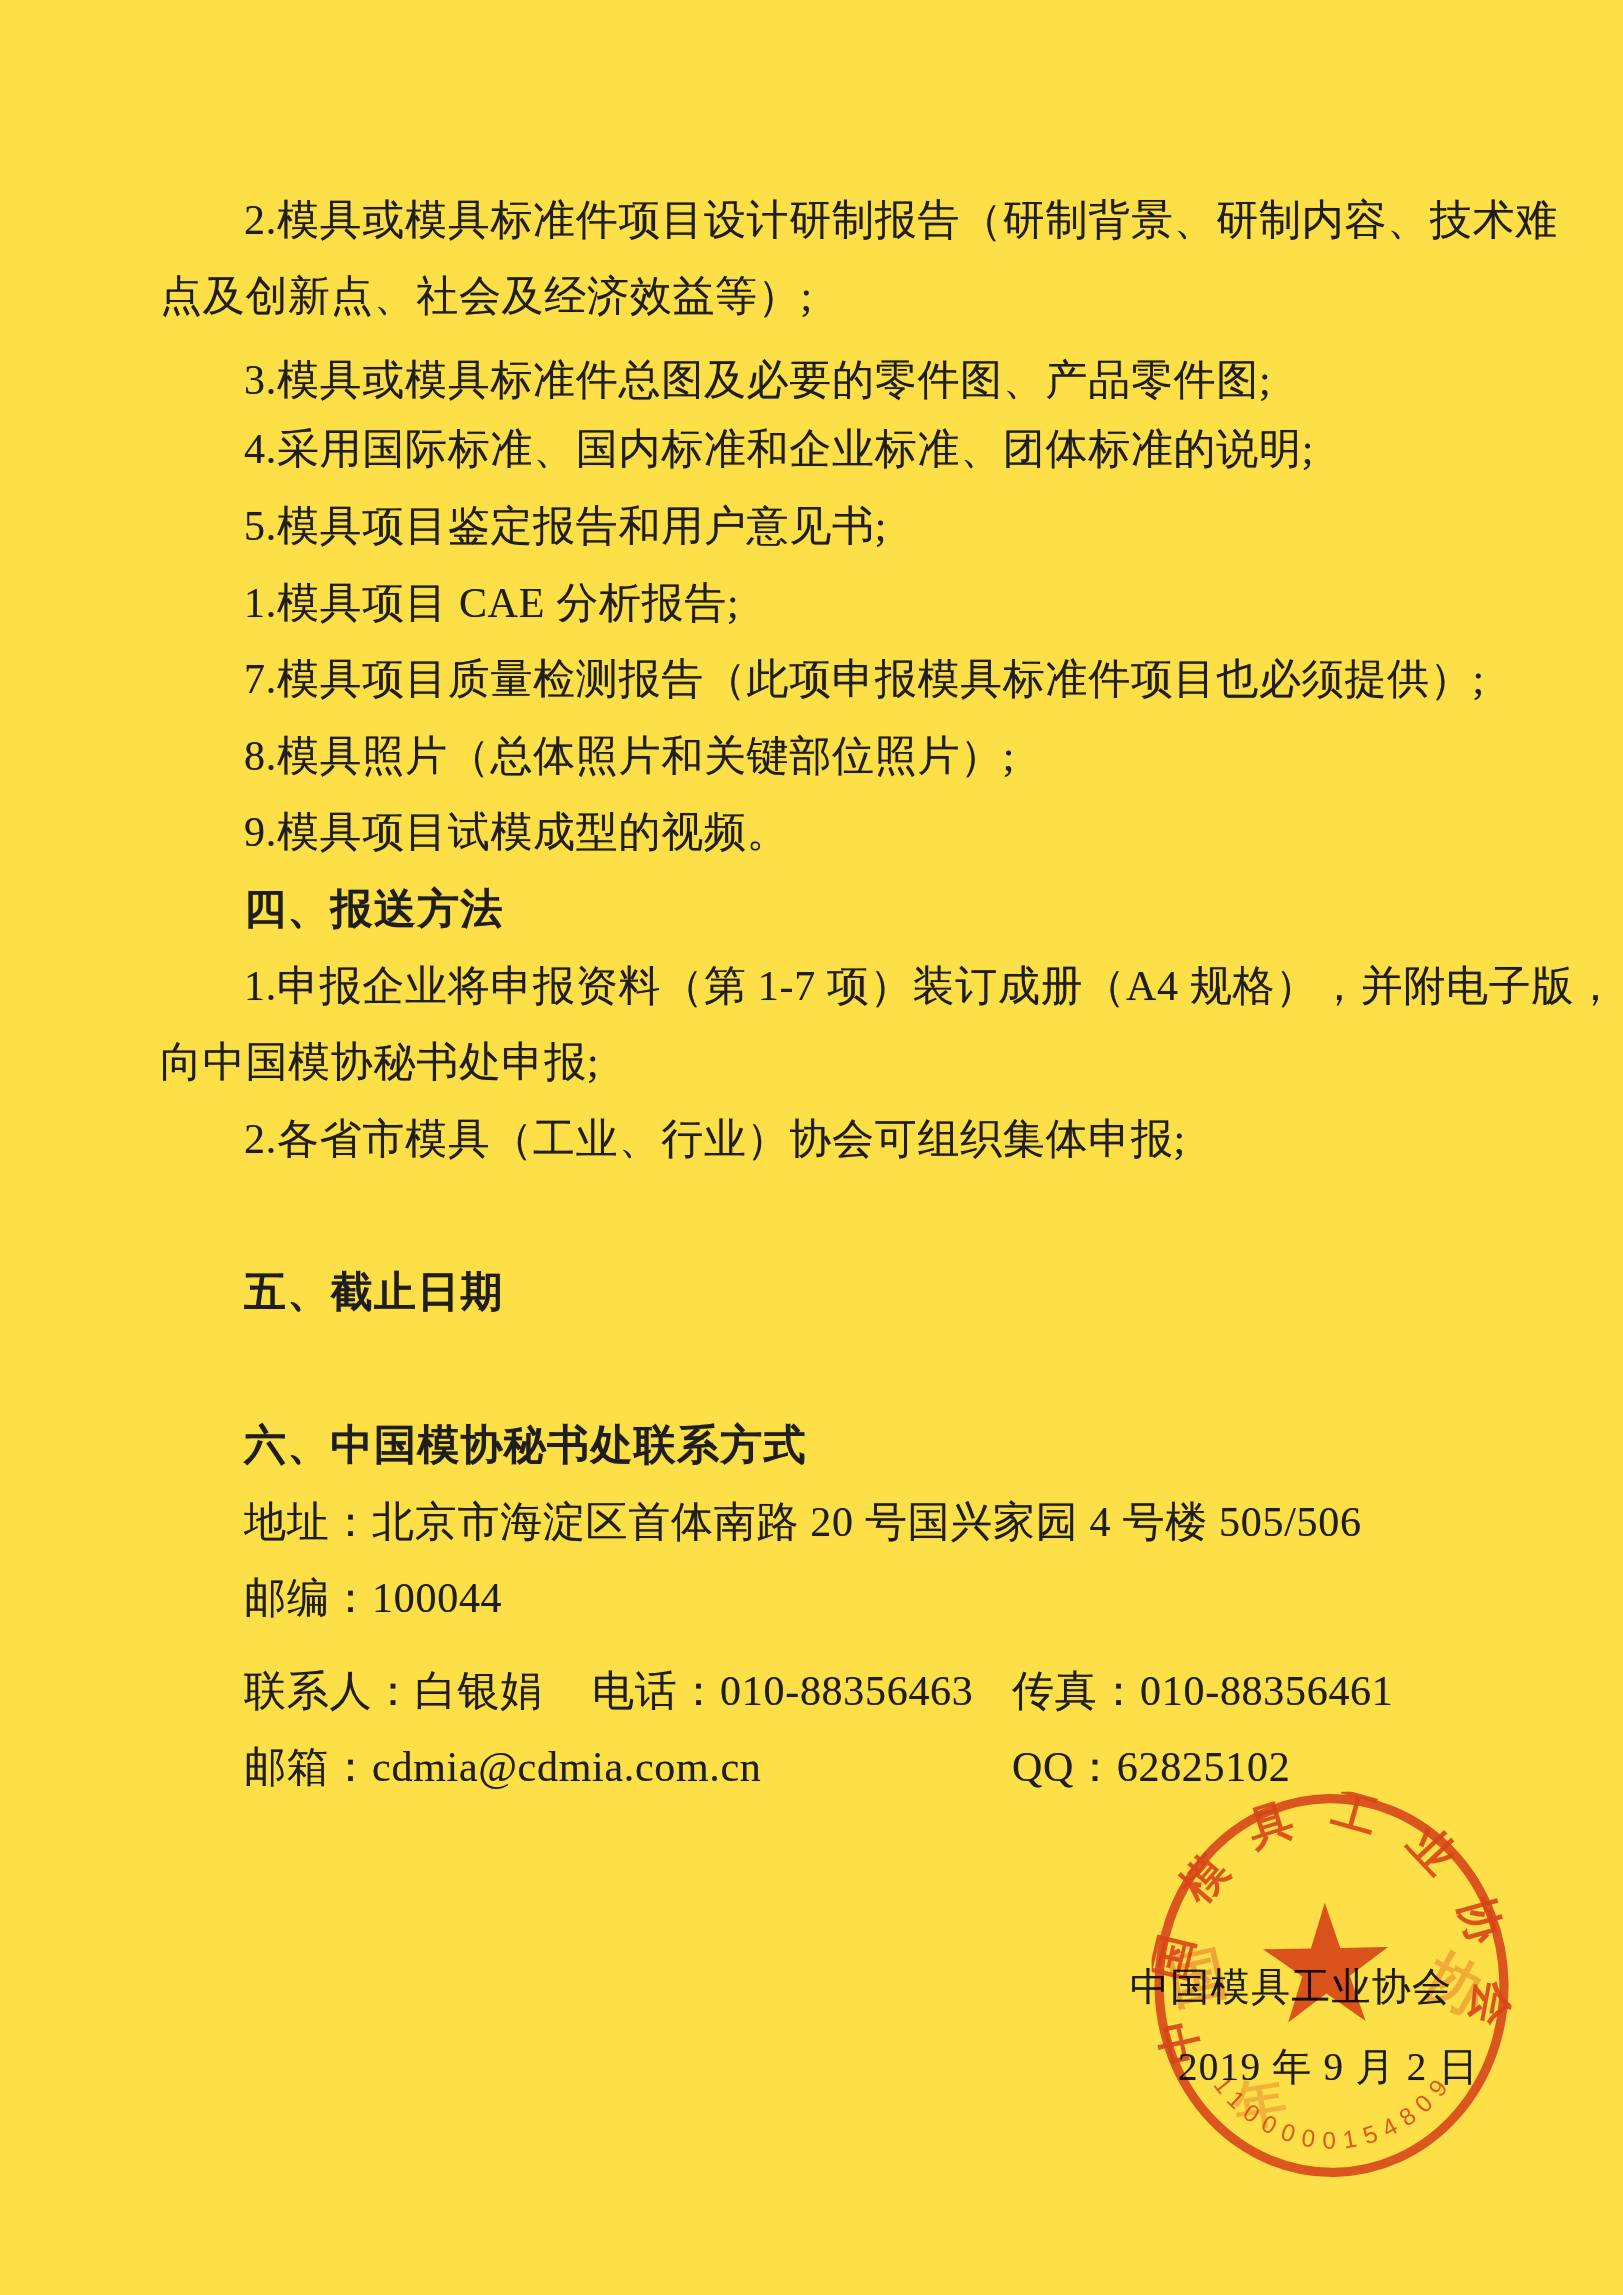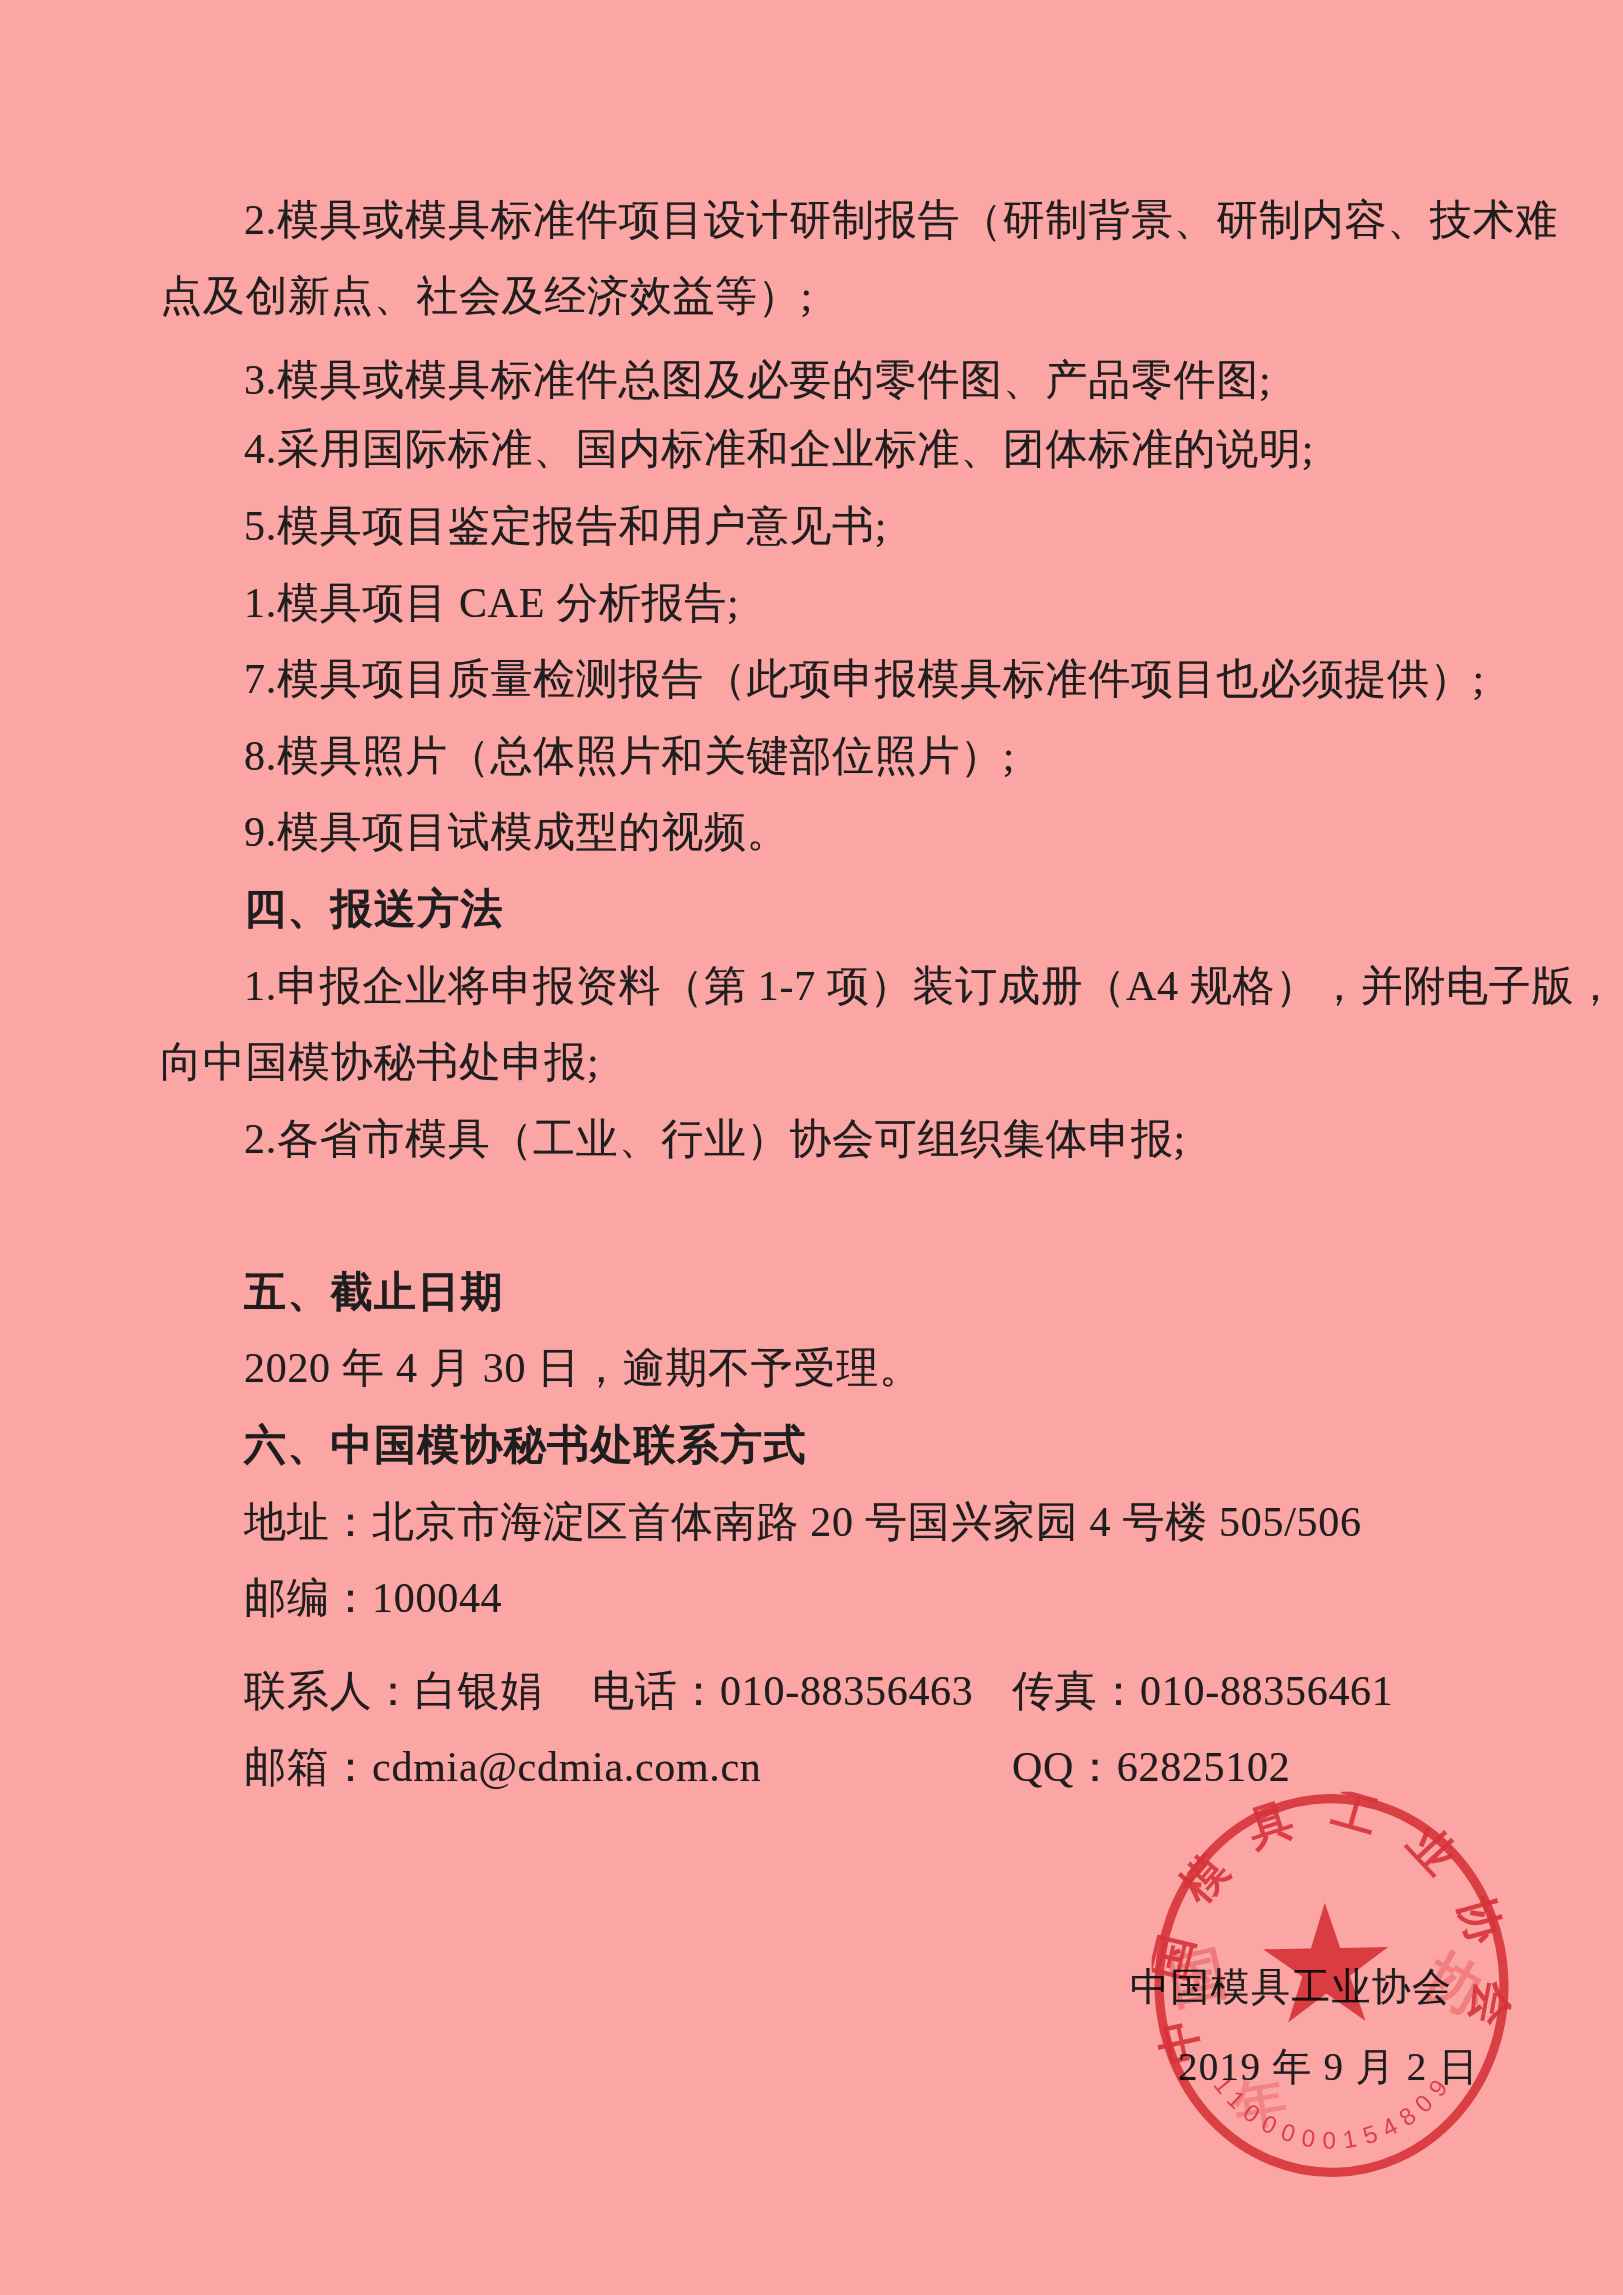--- a/index.html
+++ b/index.html
@@ -5,21 +5,21 @@
 <style>
   html, body {
     margin: 0;
     padding: 0;
     background: #e8e8e8;
   }
   .page {
     position: relative;
     width: 1623px;
     height: 2295px;
-    background: #fca5a5;
+    background: #fde047;
     overflow: hidden;
     font-family: "Liberation Serif", "DejaVu Serif", serif;
     color: #1e1e1e;
   }
   .ln {
     position: absolute;
     left: 160px;
     font-size: 42px;
     line-height: 1.25;
     white-space: nowrap;
@@ -79,21 +79,20 @@
   <div class="ln ind" style="top:500px">5.模具项目鉴定报告和用户意见书;</div>
   <div class="ln ind" style="top:577px">1.模具项目 CAE 分析报告;</div>
   <div class="ln ind" style="top:653px">7.模具项目质量检测报告（此项申报模具标准件项目也必须提供）;</div>
   <div class="ln ind" style="top:730px">8.模具照片（总体照片和关键部位照片）;</div>
   <div class="ln ind" style="top:806px">9.模具项目试模成型的视频。</div>
   <div class="ln ind hd" style="top:883px">四、报送方法</div>
   <div class="ln ind" style="top:960px">1.申报企业将申报资料（第 1-7 项）装订成册（A4 规格），并附电子版，</div>
   <div class="ln" style="top:1036px">向中国模协秘书处申报;</div>
   <div class="ln ind" style="top:1113px">2.各省市模具（工业、行业）协会可组织集体申报;</div>
   <div class="ln ind hd" style="top:1266px">五、截止日期</div>
-  <div class="ln ind" style="top:1342px">2020 年 4 月 30 日，逾期不予受理。</div>
   <div class="ln ind hd" style="top:1419px">六、中国模协秘书处联系方式</div>
   <div class="ln ind" style="top:1496px">地址：北京市海淀区首体南路 20 号国兴家园 4 号楼 505/506</div>
   <div class="ln ind" style="top:1572px">邮编：100044</div>
 
   <div class="ln ind colrow" style="top:1649px">
     <span class="col-a">联系人：白银娟</span>
     <span class="col-b">电话：010-88356463</span>
     <span class="col-c">传真：010-88356461</span>
   </div>
 

